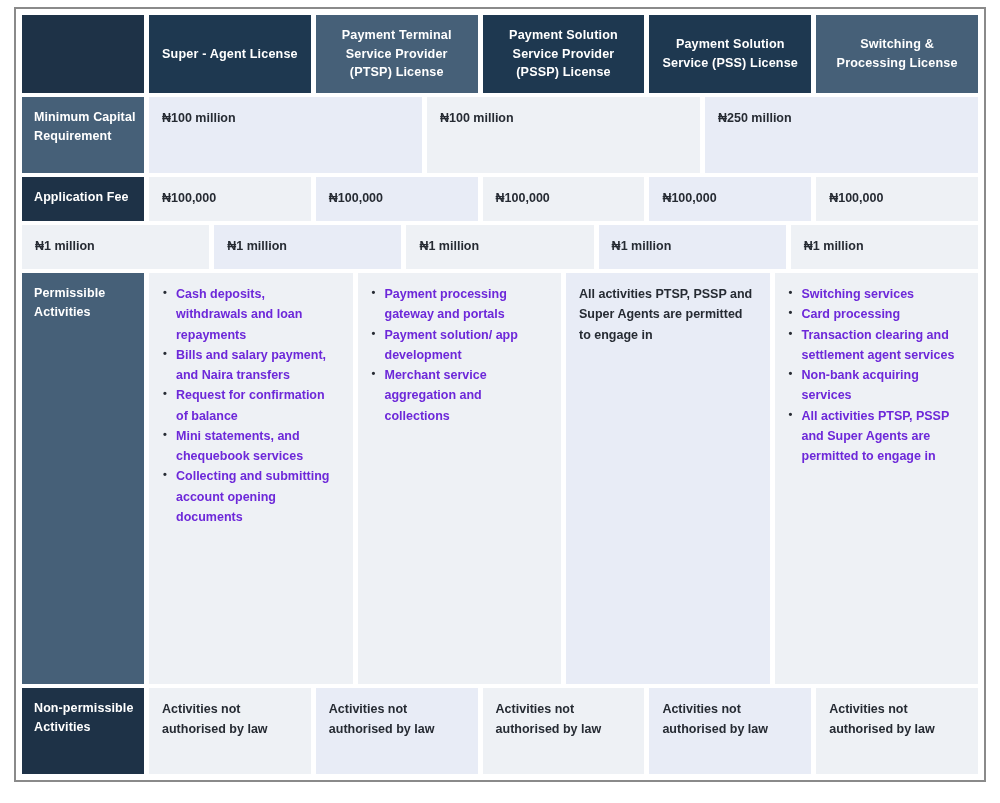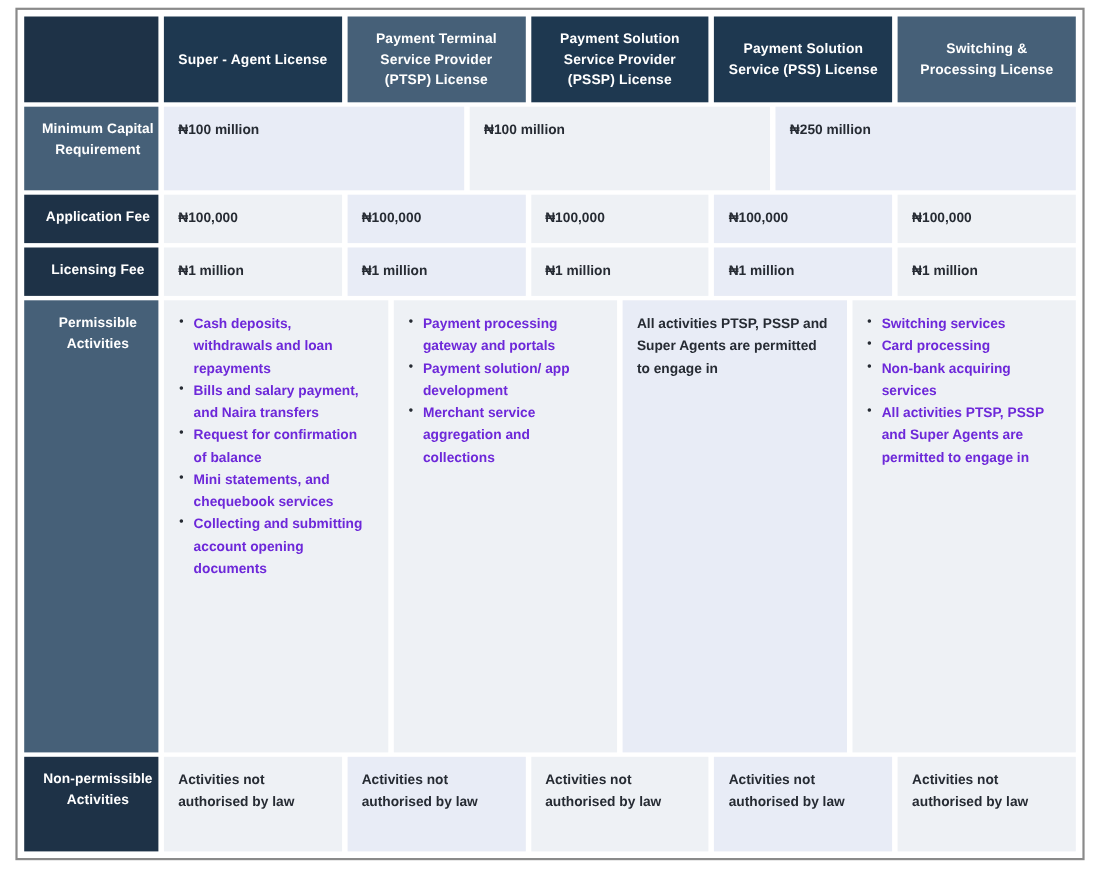--- a/index.html
+++ b/index.html
@@ -22,21 +22,20 @@
   .row-r1{height:44px;}
   .row-r2{height:44px;}
   .row-r3{flex:1;min-height:0;}
   .row-r4{height:86px;}
 
   .lbl{
     width:122px;flex:0 0 122px;box-sizing:border-box;
     padding:11px 0 0 12px;
     color:#ffffff;font-size:12.5px;font-weight:700;line-height:1.55;
     letter-spacing:.1px;
-    text-align:center;
   }
   .lbl-blank{background:#1e3247;}
   .lbl-light{background:#466078;}
   .lbl-dark{background:#1e3247;}
 
   .cell{
     flex:1 1 0;min-width:0;box-sizing:border-box;
     padding:11px 13px 10px 13px;
     color:#262b33;font-size:12.5px;line-height:1.62;font-weight:600;
     overflow:hidden;
@@ -90,21 +89,20 @@
     <div class="row row-r1">
       <div class="lbl lbl-dark">Application Fee</div>
       <div class="cell tintA">₦100,000</div>
       <div class="cell tintB">₦100,000</div>
       <div class="cell tintA">₦100,000</div>
       <div class="cell tintB">₦100,000</div>
       <div class="cell tintA">₦100,000</div>
     </div>
 
     <div class="row row-r2">
-      <div class="lbl lbl-dark">Licensing Fee</div>
       <div class="cell tintA">₦1 million</div>
       <div class="cell tintB">₦1 million</div>
       <div class="cell tintA">₦1 million</div>
       <div class="cell tintB">₦1 million</div>
       <div class="cell tintA">₦1 million</div>
     </div>
 
     <div class="row row-r3">
       <div class="lbl lbl-light">Permissible Activities</div>
       <div class="cell tintA">
@@ -123,20 +121,21 @@
             <li>Merchant service aggregation and collections</li>
           </ul>
       </div>
       <div class="cell tintB">
         <div class="plain">All activities PTSP, PSSP and Super Agents are permitted to engage in</div>
       </div>
       <div class="cell tintA">
         <ul class="acts">
             <li>Switching services</li>
             <li>Card processing</li>
+            <li>Transaction clearing and settlement agent services</li>
             <li>Non-bank acquiring services</li>
             <li>All activities PTSP, PSSP and Super Agents are permitted to engage in</li>
           </ul>
       </div>
     </div>
 
     <div class="row row-r4">
       <div class="lbl lbl-dark">Non-permissible Activities</div>
       <div class="cell tintA">Activities not authorised by law</div>
       <div class="cell tintB">Activities not authorised by law</div>

